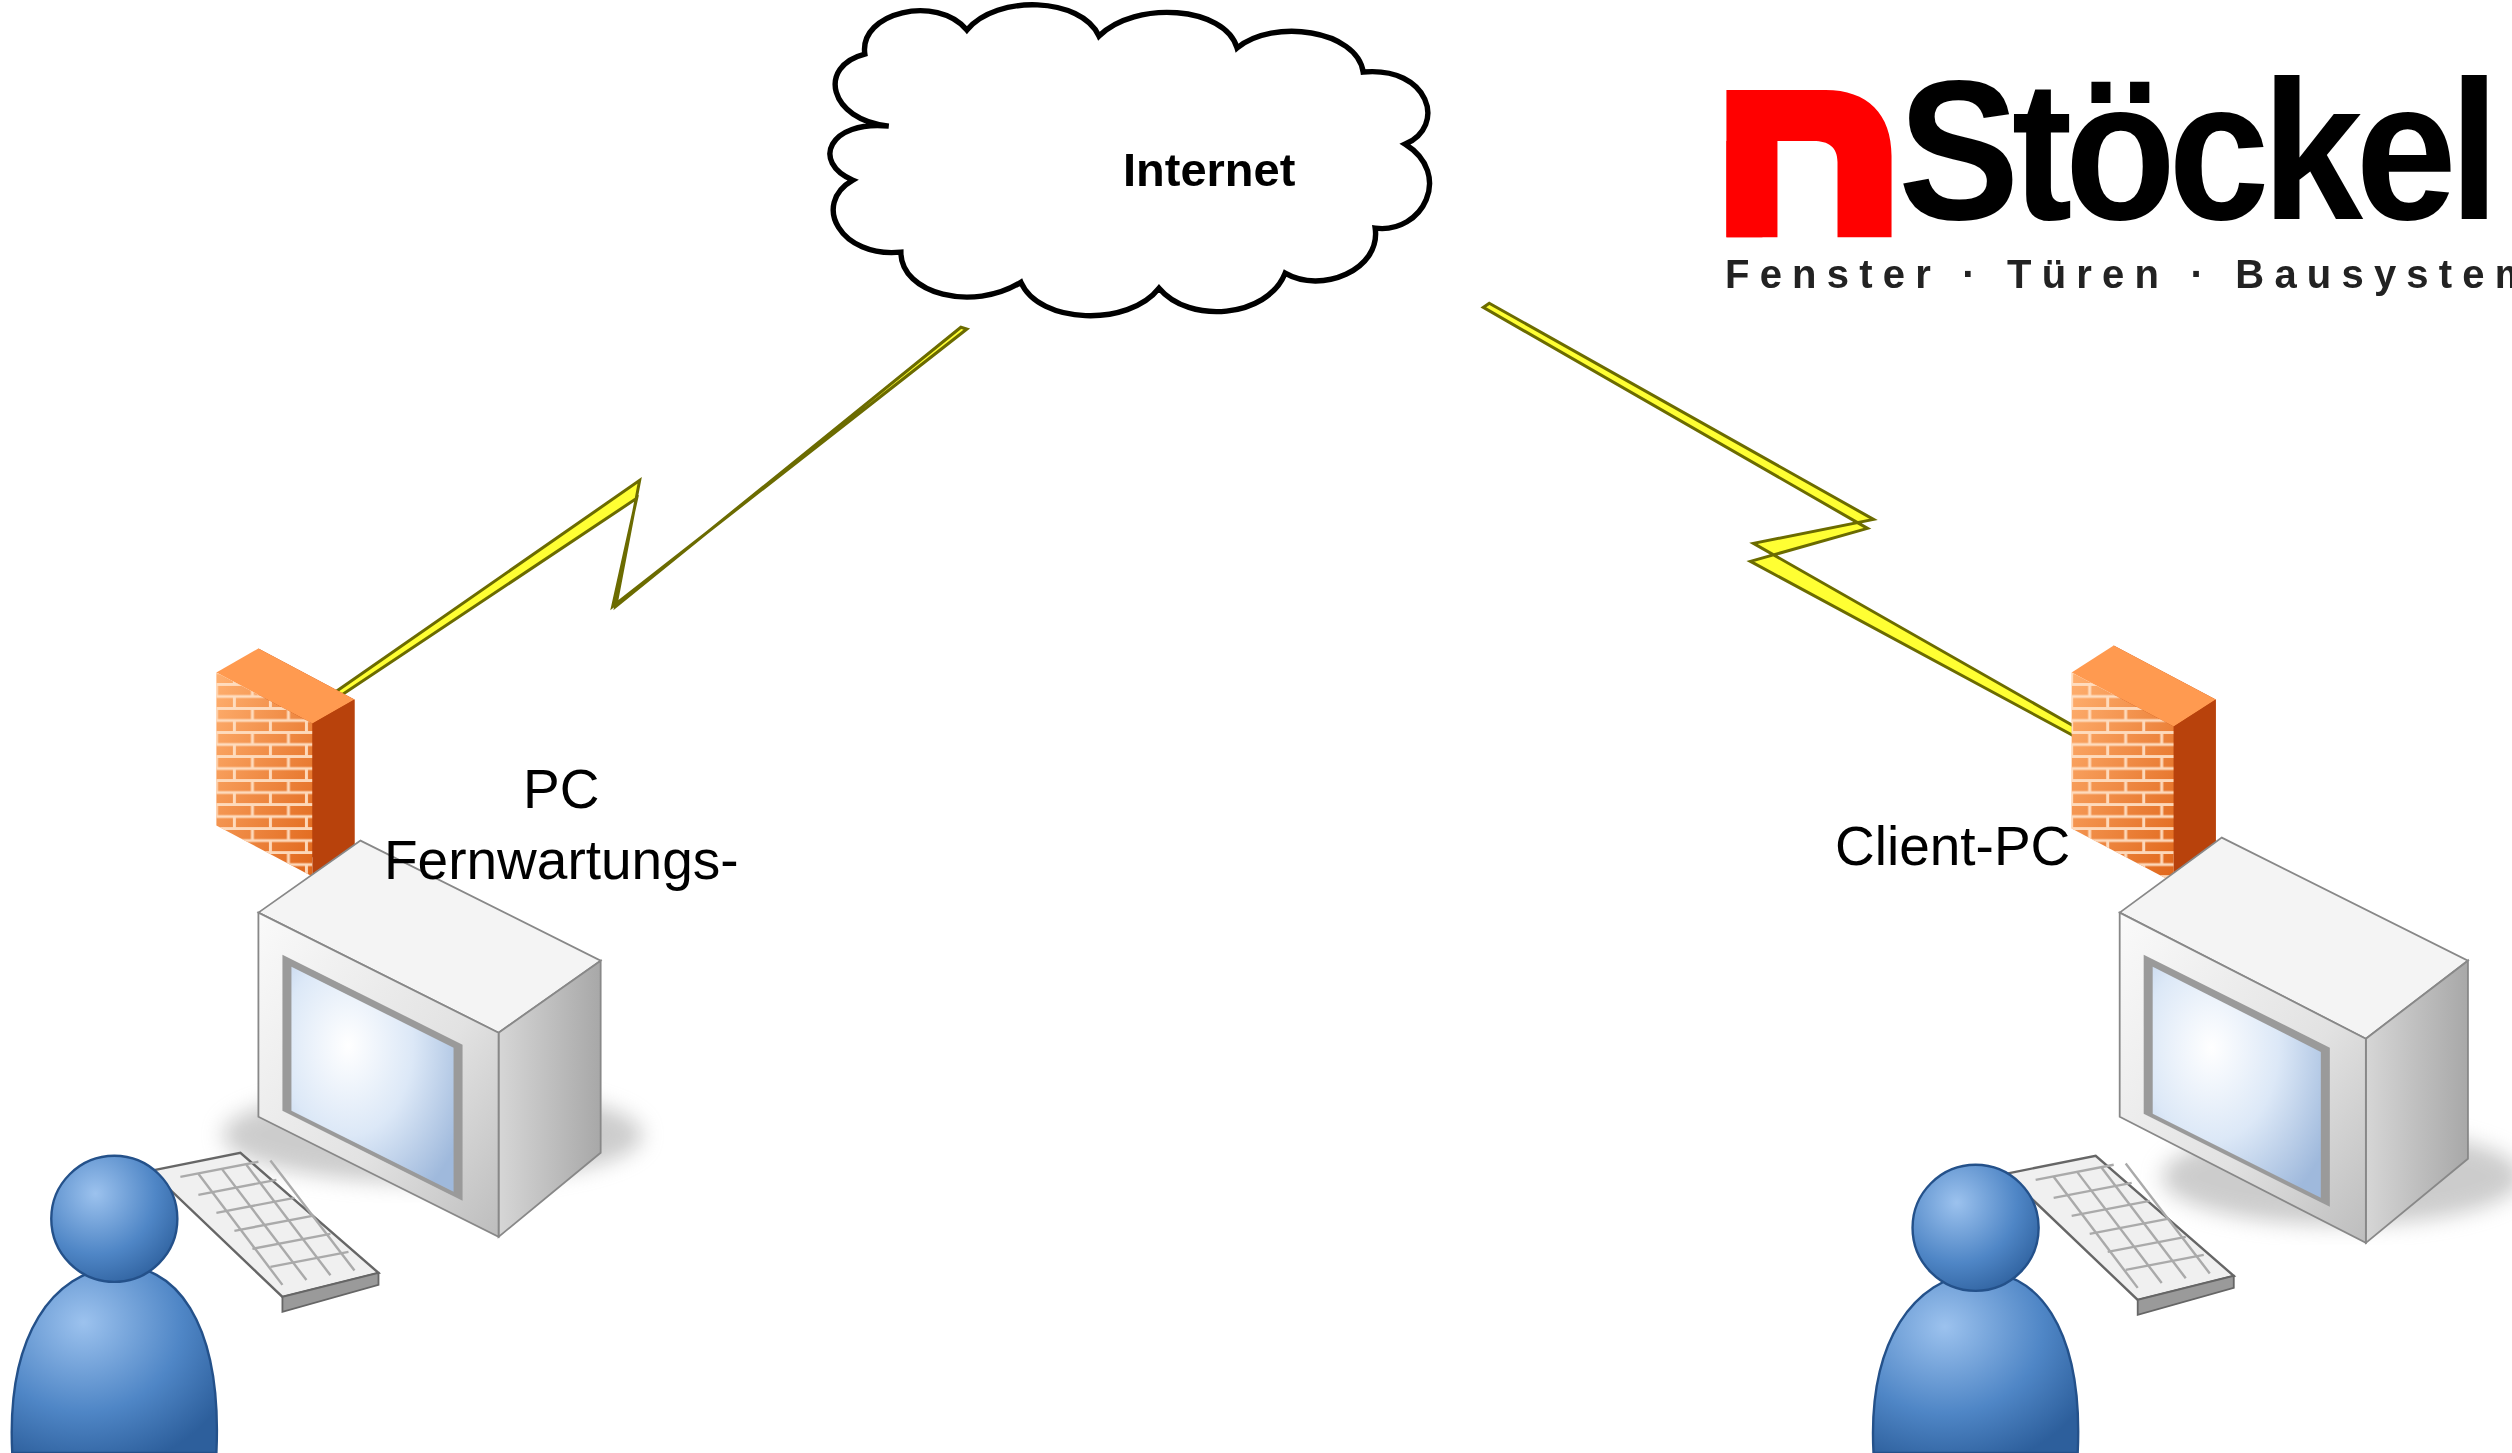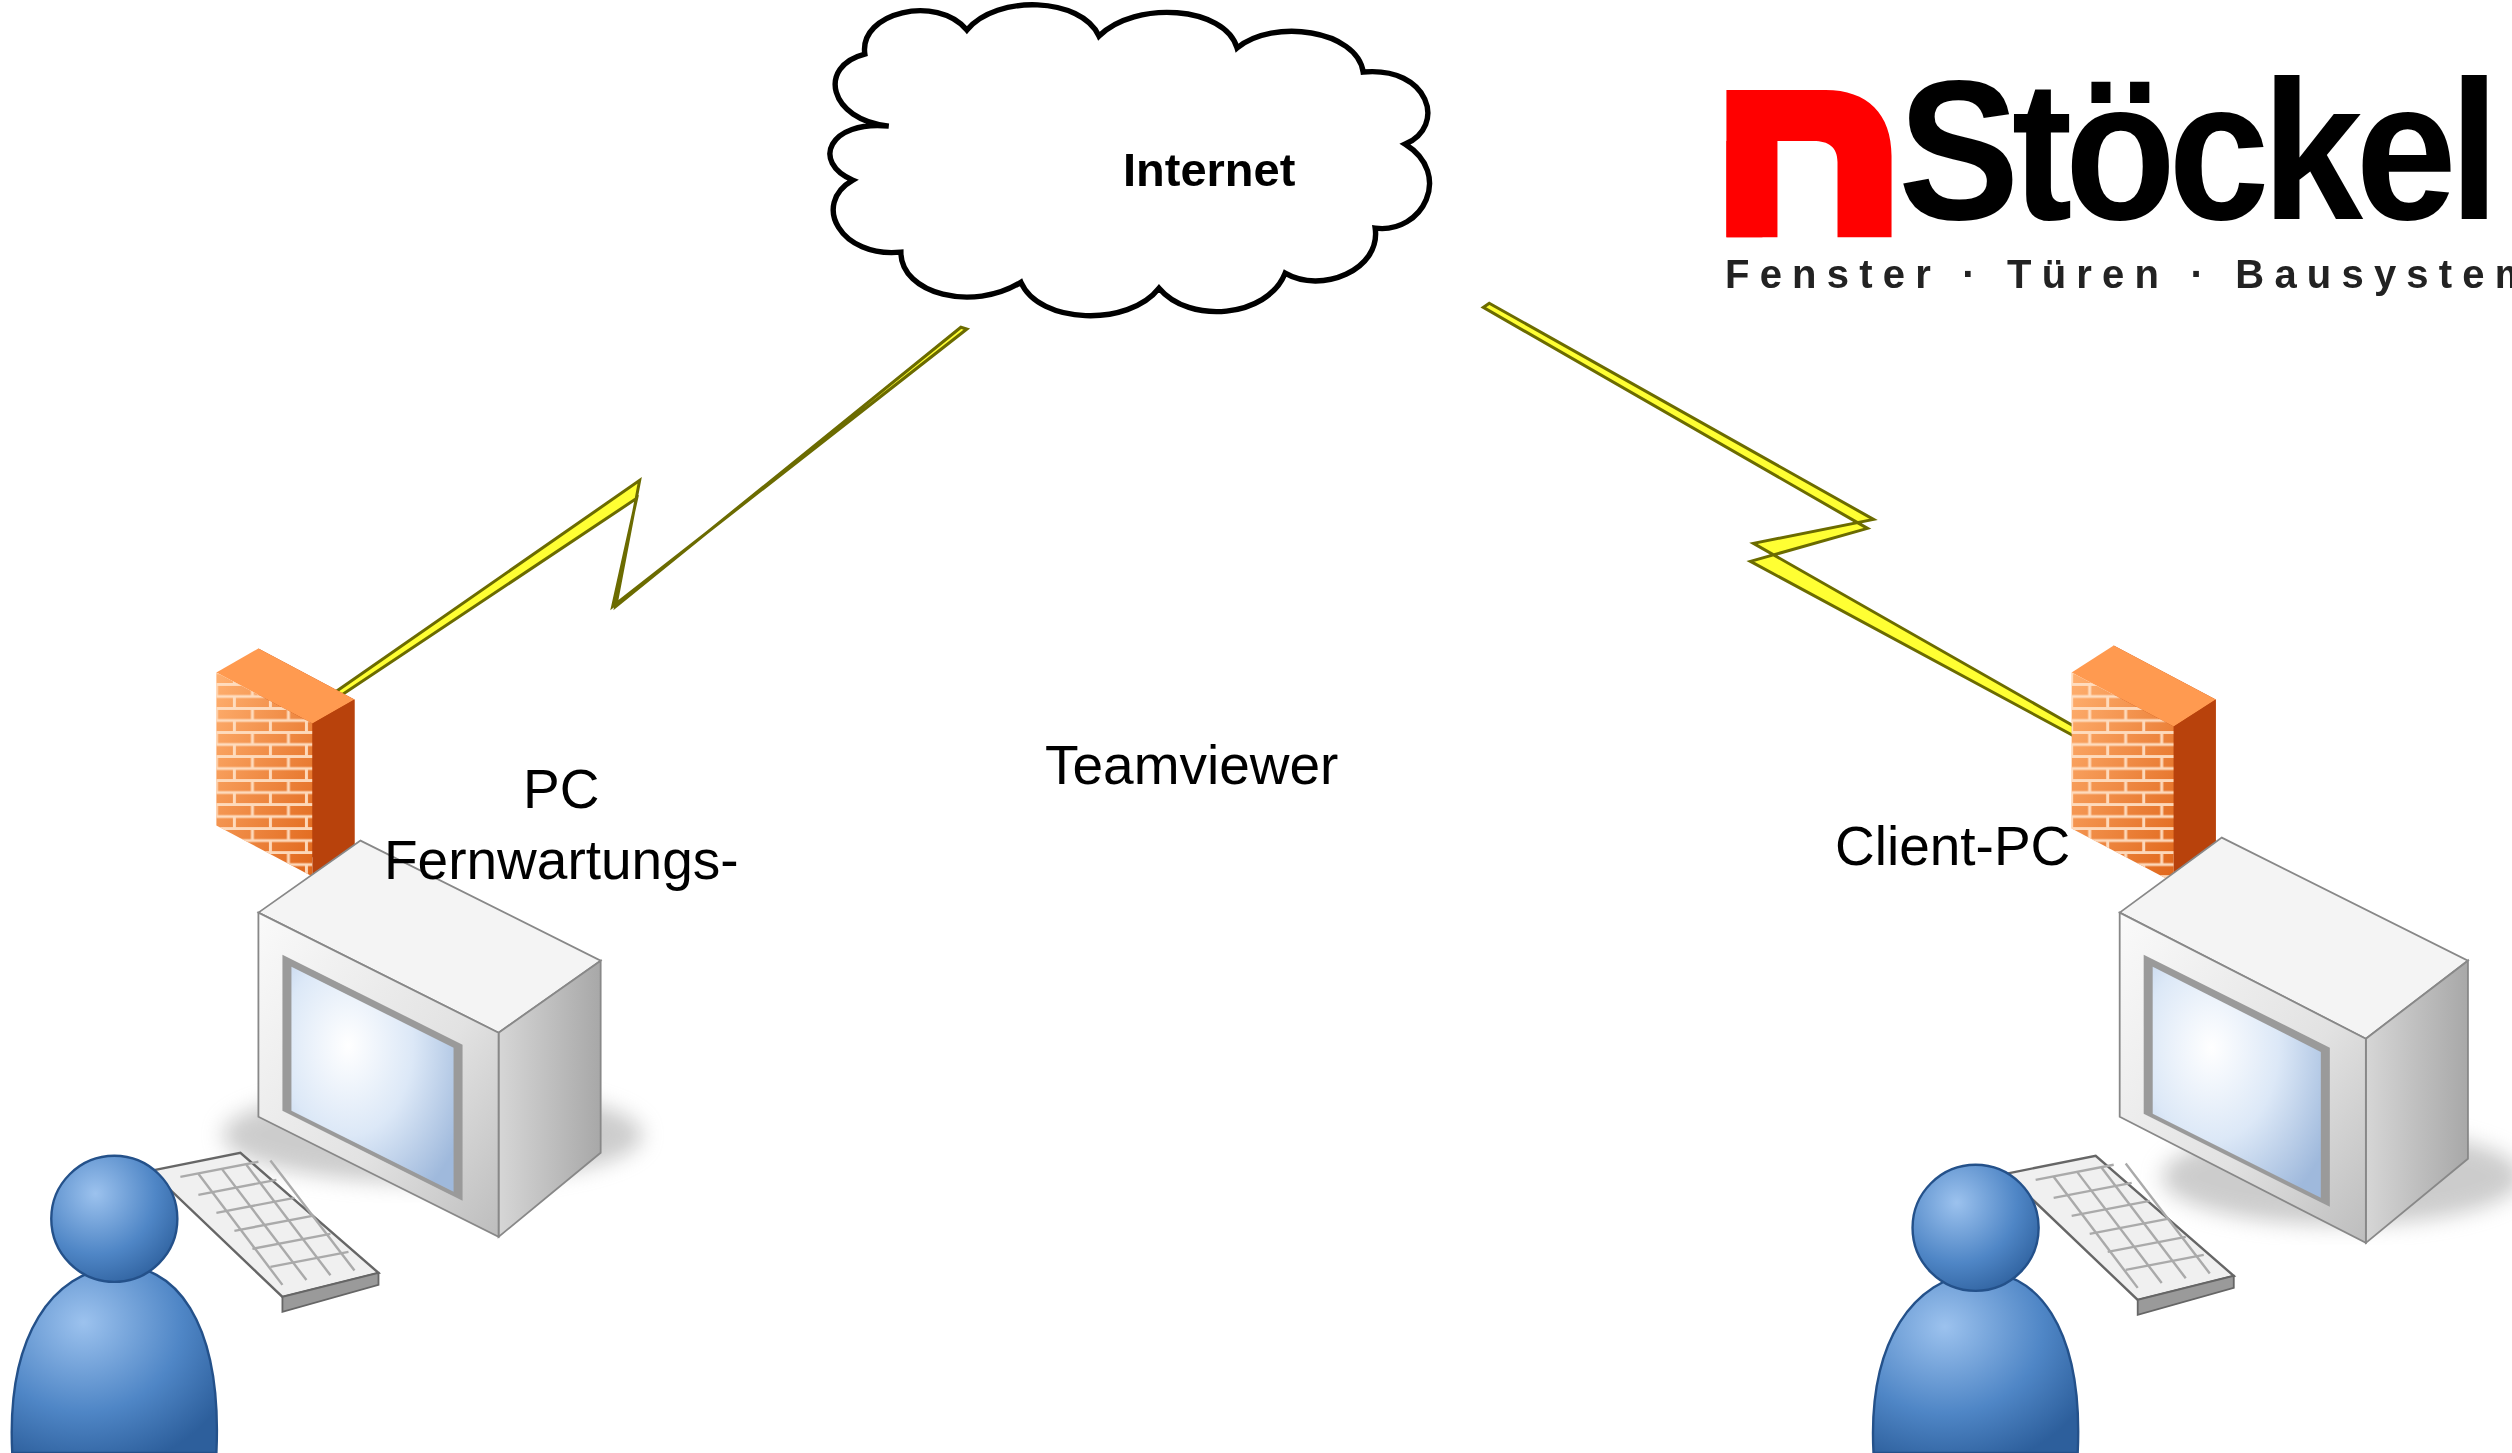--- a/index.html
+++ b/index.html
@@ -143,20 +143,19 @@
 </svg>
 
 <div class="txt internet">Internet</div>
 
 <div class="txt label fern">
   <div>PC</div>
   <div>Fernwartungs-</div>
 </div>
 
 <div class="txt label team">
-  <div>Teamviewer</div>
 </div>
 
 <div class="txt label client">Client-PC</div>
 
 <div class="logo-word">Stöckel</div>
 <div class="logo-tag">Fenster · Türen · Bausysteme</div>
 
 
 </body></html>

